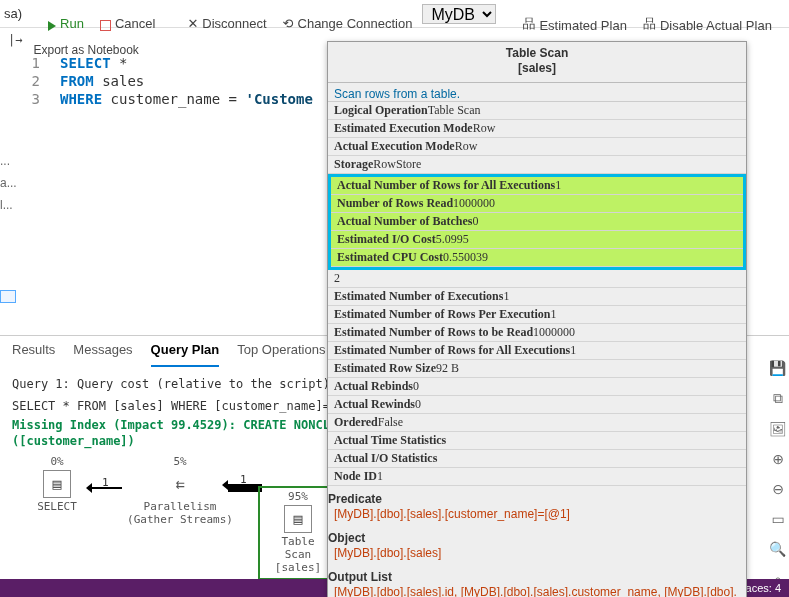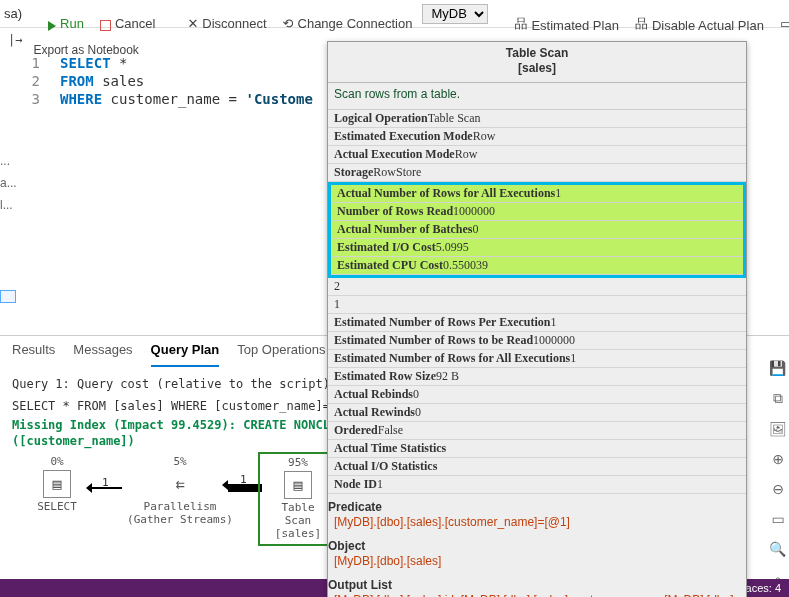--- a/index.html
+++ b/index.html
@@ -3,47 +3,47 @@
 <meta charset="utf-8">
 <style>
 * { box-sizing: border-box; margin: 0; padding: 0; }
 body { font-family: -apple-system, "Segoe UI", sans-serif; font-size: 13px; color: #333; background: #fff; overflow: hidden; width: 789px; height: 597px; position: relative; }
 .toolbar { display: flex; align-items: center; height: 28px; border-bottom: 1px solid #ddd; padding: 0 4px; gap: 4px; font-size: 13px; }
 .toolbar .sep { width: 1px; height: 18px; background: #ccc; margin: 0 6px; }
 .tbtn { display: inline-flex; align-items: flex-end; gap: 4px; padding: 2px 6px; cursor: pointer; color: #444; white-space: nowrap; margin-top: 20px; }
 .tbtn.green { color: #2a8a2a; }
 .tbtn.square-stop::before { content: ""; display: inline-block; width: 9px; height: 9px; border: 1px solid #d9534f; }
 .tbtn.play::before { content: ""; display: inline-block; border-left: 8px solid #2a8a2a; border-top: 5px solid transparent; border-bottom: 5px solid transparent; }
-.dbsel { border: 1px solid #bbb; height: 20px; width: 130px; font-size: 13px; padding: 0 4px; }
+.dbsel { border: 1px solid #bbb; height: 20px; width: 130px; font-size: 16px; padding: 0 4px; }
 .subtoolbar { display: flex; align-items: center; height: 24px; padding: 0 8px; gap: 5px; font-size: 12px; color: #444; }
 .subtoolbar .exp-icon { font-family: monospace; font-size: 12px; }
 .editor { position: relative; height: 258px; overflow: hidden; }
 .gutter { position: absolute; left: 0; top: 0; width: 50px; height: 100%; text-align: right; padding: 2px 10px 0 0; font-family: Menlo, Consolas, monospace; font-size: 14px; color: #888; line-height: 18px; }
 .code { position: absolute; left: 60px; right: 0; top: 0; padding-top: 2px; font-family: Menlo, Consolas, monospace; font-size: 14px; line-height: 18px; white-space: pre; }
 .kw { color: #0070c1; font-weight: 600; }
 .str { color: #0c4a6e; font-weight: bold; }
 .results-region { position: absolute; left: 0; right: 0; top: 335px; bottom: 14px; border-top: 1px solid #ccc; }
 .tabs-row { display: flex; gap: 18px; padding: 6px 12px; font-size: 13px; color: #555; }
 .tab { cursor: pointer; }
 .tab.active { color: #000; border-bottom: 2px solid #0078d4; padding-bottom: 8px; font-weight: 600; }
 .query-info { padding: 4px 12px; font-family: Menlo, Consolas, monospace; font-size: 12px; color: #333; }
 .missing-index { padding: 0 12px 6px 12px; font-family: Menlo, Consolas, monospace; font-size: 12px; color: #0a8a4a; font-weight: 600; line-height: 16px; }
 .plan-canvas { position: relative; height: 120px; padding: 4px 12px; }
 .plan-node { position: absolute; width: 84px; font-size: 11px; text-align: center; color: #555; font-family: Menlo, Consolas, monospace; }
 .plan-node .pct { margin-bottom: 2px; }
 .plan-node .iconbox { width: 28px; height: 28px; margin: 0 auto 2px auto; border: 1px solid #888; background: #fff; display: flex; align-items: center; justify-content: center; font-size: 15px; }
-.plan-node.bordered { border: 2px solid #2a8a2a; padding: 2px 0 4px 8px; width: 72px; }
+.plan-node.bordered { border: 2px solid #2a8a2a; padding: 2px 0 4px 8px; width: 72px; margin-top: 34px; }
 .arrow { position: absolute; height: 2px; background: #000; top: 32px; }
 .arrow::before { content: ""; position: absolute; left: -6px; top: -4px; border-right: 6px solid #000; border-top: 5px solid transparent; border-bottom: 5px solid transparent; }
 .rowcount { position: absolute; font-size: 11px; top: 21px; font-family: Menlo, Consolas, monospace; }
 
 
 .props-panel { position: absolute; left: 327px; top: 41px; width: 420px; background: #eee; border: 1px solid #999; box-shadow: 0 2px 6px rgba(0,0,0,0.3); font-size: 12px; z-index: 10; }
 .props-head { text-align: center; padding: 4px 0 6px 0; font-weight: 700; border-bottom: 1px solid #bbb; line-height: 15px; }
-.props-desc { padding: 4px 6px 8px 6px; color: #14532d; border-bottom: 1px solid #ccc; }
+.props-desc { padding: 4px 6px 0 6px; color: #0369a1; border-bottom: 1px solid #ccc; }
 .prop-row { display: flex; justify-content: flex-start; padding: 1px 6px; border-bottom: 1px solid #d4d4d4; line-height: 15px; font-family: Liberation Serif, serif; }
 .prop-row .k { font-weight: 600; }
 .prop-row .v { text-align: right; }
 .prop-row.hl { background: #bef264; }
 .hl-group { border: 3px solid #00b8e6; }
 .section-label { font-weight: 700; padding: 6px 6px 1px 0; }
 .section-val { padding: 0 6px 4px 6px; color: #c2410c; word-break: break-word; }
 
 
 .iconrail { position: absolute; right: 0; top: 360px; width: 22px; display: flex; flex-direction: column; align-items: center; gap: 14px; color: #666; }
@@ -189,20 +189,21 @@
     <div class="prop-row hl">
         <span class="k">Estimated CPU Cost</span>
         <span class="v">0.550039</span>
       </div>
   </div>
 
   <div class="prop-row">
       <span class="v">2</span>
     </div>
   <div class="prop-row">
+      <span class="k">Estimated Number of Executions</span>
       <span class="v">1</span>
     </div>
   <div class="prop-row">
       <span class="k">Estimated Number of Rows Per Execution</span>
       <span class="v">1</span>
     </div>
   <div class="prop-row">
       <span class="k">Estimated Number of Rows to be Read</span>
       <span class="v">1000000</span>
     </div>

